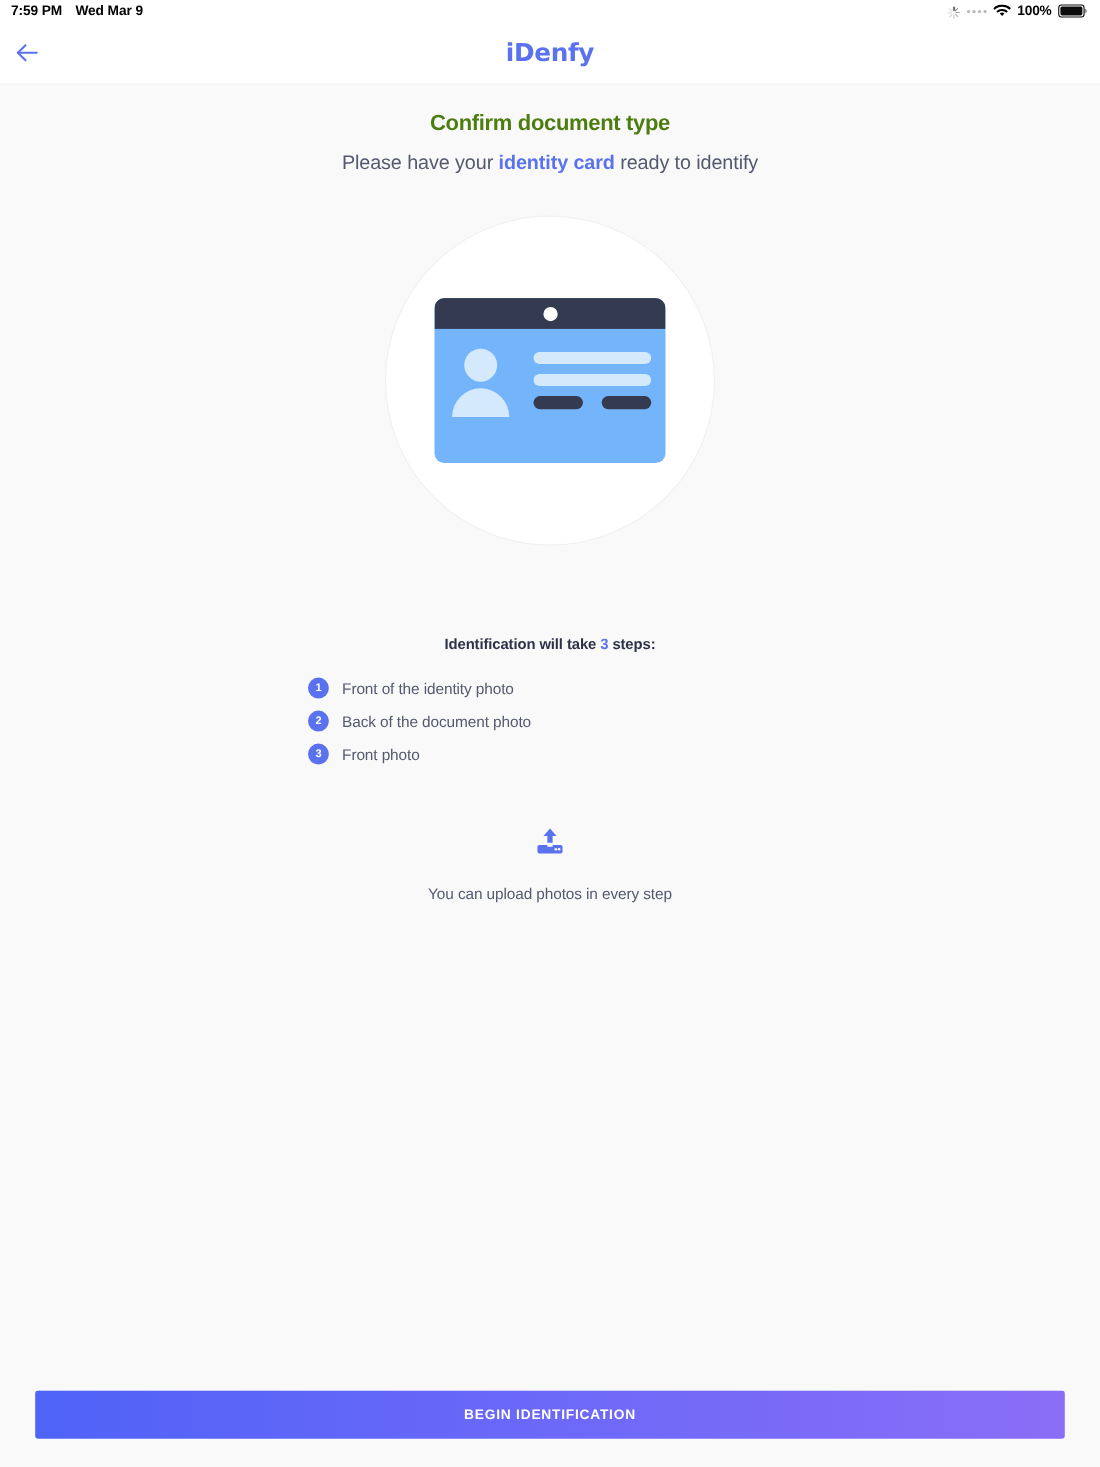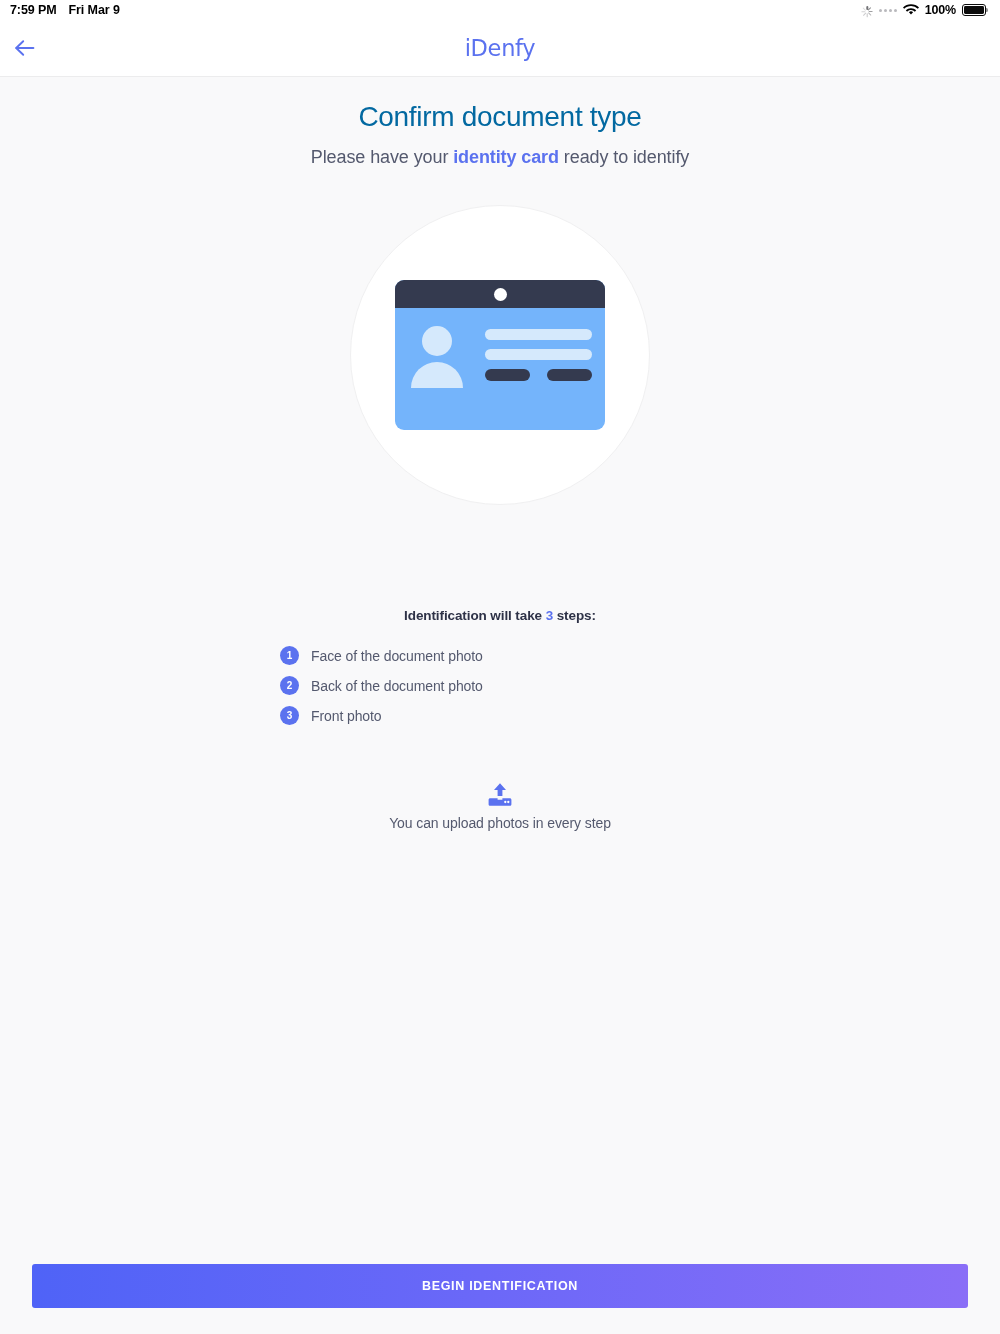--- a/index.html
+++ b/index.html
@@ -116,42 +116,42 @@
     transform: translateY(-50%);
     width: 34px; height: 34px;
     display: flex; align-items: center; justify-content: center;
     cursor: pointer;
     background: none; border: none;
   }
   .back-btn svg { display: block; }
 
   .logo {
     font-size: 22.5px;
-    font-weight: 400;
+    font-weight: 700;
     color: #5b72ef;
     letter-spacing: -0.3px;
     font-family: "DejaVu Sans", sans-serif;
   }
 
   
   .content {
     flex: 1 1 auto;
     position: relative;
     background: #f9f9fa;
     display: flex;
     flex-direction: column;
     align-items: center;
     overflow: hidden;
   }
 
   .page-title {
     margin-top: 24px;
-    font-size: 28px;
-    font-weight: 400;
-    color: #0369a1;
+    font-size: 20px;
+    font-weight: 700;
+    color: #4d7c0f;
     letter-spacing: -0.3px;
   }
 
   .page-sub {
     margin-top: 14px;
     font-size: 18px;
     color: #54596e;
     letter-spacing: -0.1px;
   }
   .page-sub .hl { color: #5b72ef; font-weight: 700; }
@@ -222,21 +222,21 @@
   .bar + .bar { margin-top: 9px; }
   .pills { display: flex; gap: 17px; margin-top: 9px; }
   .pill {
     width: 45px; height: 12px;
     border-radius: 7px;
     background: #343a4f;
   }
 
   
   .steps-title {
-    margin-top: 103px;
+    margin-top: 82px;
     font-size: 13.5px;
     font-weight: 700;
     color: #2e3247;
     letter-spacing: -0.1px;
   }
   .steps-title .hl { color: #5b72ef; }
 
   .steps {
     margin-top: 23px;
     width: 300px;
@@ -265,21 +265,21 @@
 
   
   .upload-note {
     margin-top: 55px;
     display: flex;
     flex-direction: column;
     align-items: center;
   }
   .upload-icon { width: 30px; height: 30px; display:block; }
   .upload-text {
-    margin-top: 5px;
+    margin-top: 24px;
     font-size: 14px;
     color: #54596e;
     letter-spacing: -0.1px;
   }
 
   
   .footer {
     flex: 0 0 auto;
     padding: 0 32px 26px;
     background: #f9f9fa;
@@ -300,21 +300,21 @@
   }
 </style>
 </head>
 <body>
 
 <div class="screen">
 
   <div class="statusbar">
     <div class="status-left">
       <span class="sb-time">7:59 PM</span>
-      <span class="sb-date">Fri Mar 9</span>
+      <span class="sb-date">Wed Mar 9</span>
     </div>
     <div class="status-right">
       <span class="sb-spinner">
         <i></i>
           <i></i>
           <i></i>
           <i></i>
           <i></i>
           <i></i>
           <i></i>
@@ -382,21 +382,21 @@
       </div>
     </div>
 
     <div class="steps-title">
       <span>Identification will take </span><span class="hl">3</span><span> steps:</span>
     </div>
 
     <div class="steps">
       <div class="step">
         <div class="step-badge">1</div>
-        <div class="step-label">Face of the document photo</div>
+        <div class="step-label">Front of the identity photo</div>
       </div>
       <div class="step">
         <div class="step-badge">2</div>
         <div class="step-label">Back of the document photo</div>
       </div>
       <div class="step">
         <div class="step-badge">3</div>
         <div class="step-label">Front photo</div>
       </div>
     </div>

